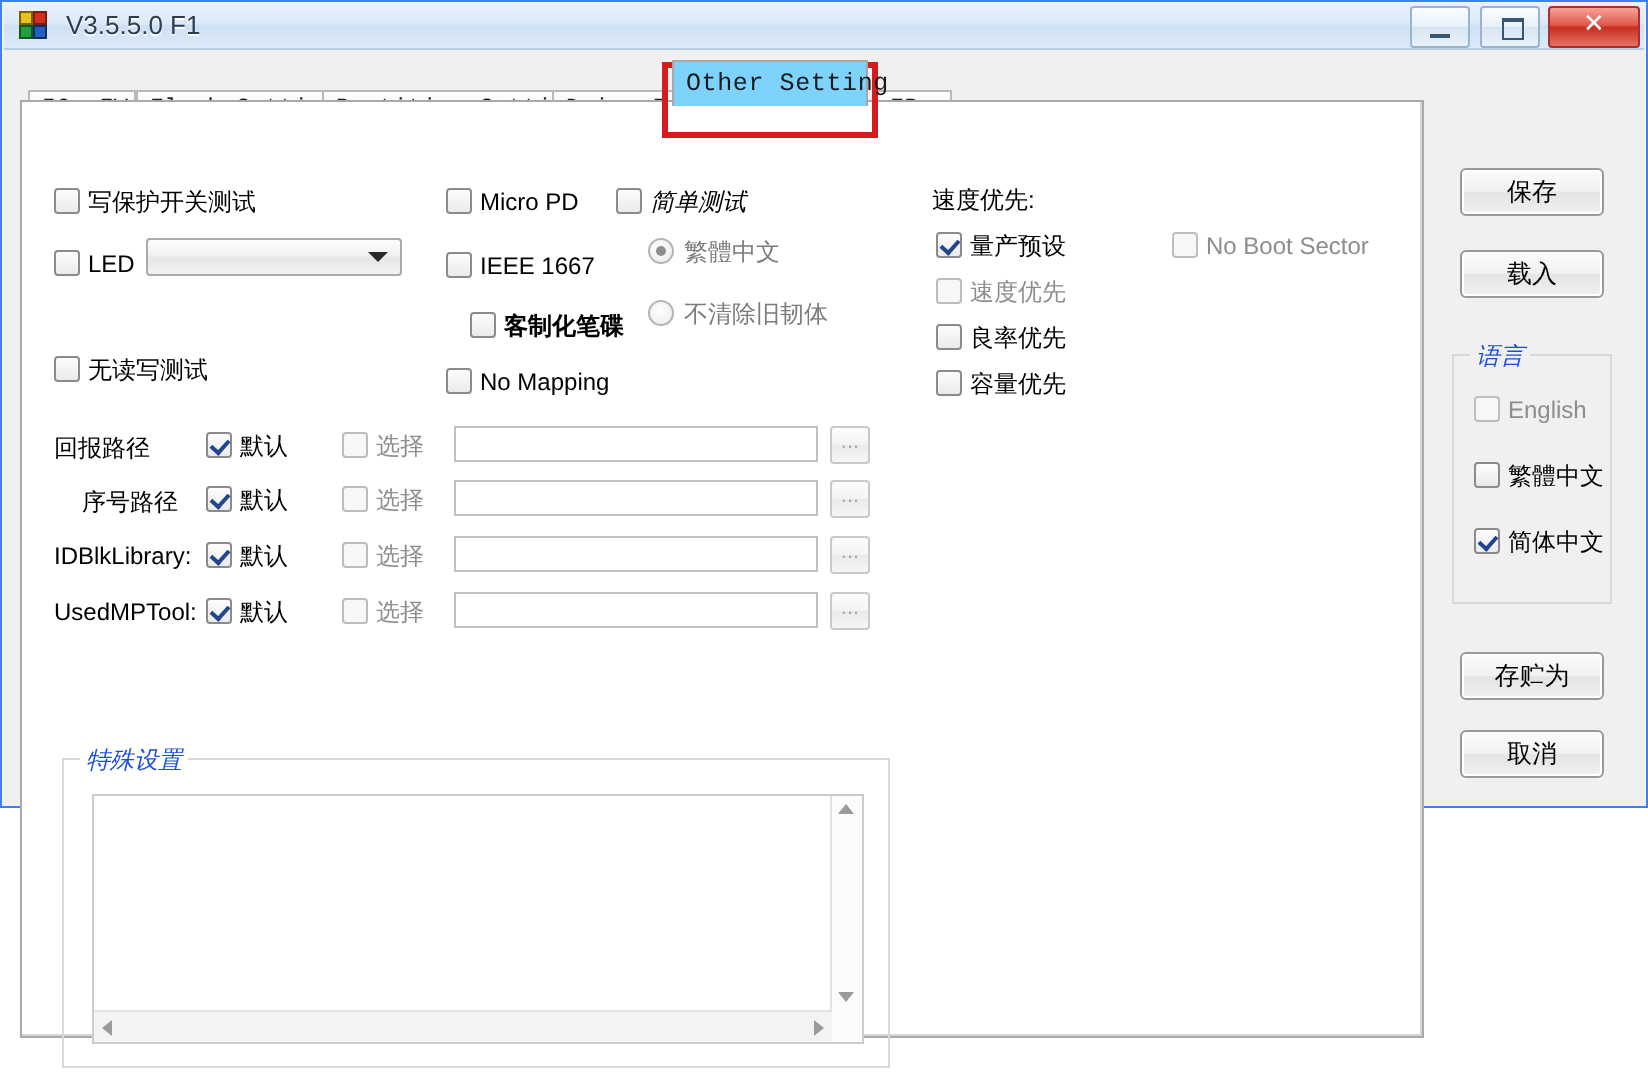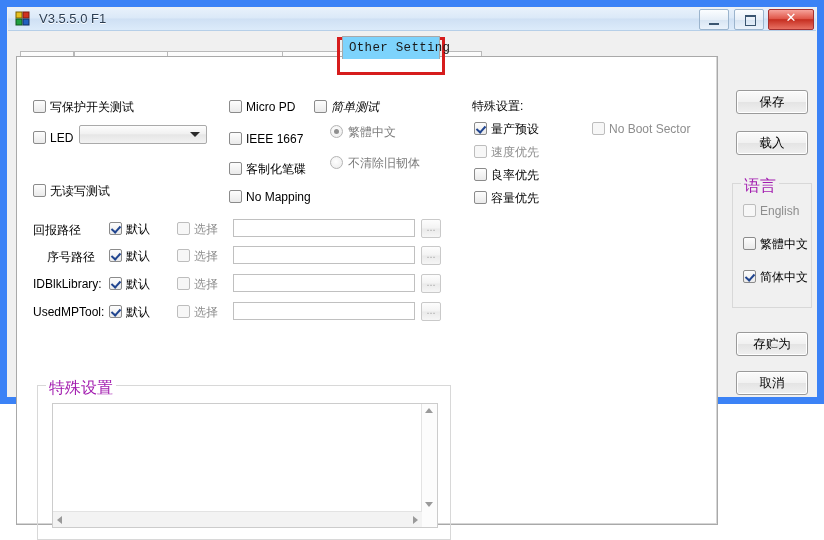--- a/index.html
+++ b/index.html
@@ -7,21 +7,21 @@
     width:824px;height:540px;overflow:hidden;
     font-family:"Liberation Sans","DejaVu Sans",sans-serif;
     font-size:12px;color:#000;background:#fff;
   }
   #app{position:relative;width:824px;height:540px;}
 
   
   .win-frame{
     position:absolute;left:0;top:0;width:824px;height:404px;
     background:#f0f0f0;
-    border:7px solid #3b82f6;
+    border:1px solid #3b82f6;
     box-sizing:border-box;
   }
   .titlebar{
     position:absolute;left:1px;top:1px;right:1px;height:22px;
     background:linear-gradient(to bottom,#e8f1fb 0%,#dbe9f8 45%,#cfe0f4 50%,#dcebfa 100%);
     border-bottom:1px solid #b6cfe8;
   }
   .title-icon{
     position:absolute;left:7px;top:3px;width:16px;height:16px;
   }
@@ -139,21 +139,21 @@
   .combo .arrow{
     position:absolute;right:6px;top:6px;
     width:0;height:0;border-left:5px solid transparent;border-right:5px solid transparent;
     border-top:5px solid #2a2a2a;
   }
 
   
   .group{position:absolute;border:1px solid #d8d8d8;box-sizing:border-box;}
   .group > .gtitle{
     position:absolute;top:-8px;left:8px;background:#fff;padding:0 3px;
-    font-size:16px;color:#a21caf;white-space:nowrap;
+    font-size:12px;color:#1d4ed8;white-space:nowrap;font-style:italic;
   }
   .group.gray > .gtitle{background:#f0f0f0;}
 
   
   .memo{
     position:absolute;background:#fff;border:1px solid #ccc;box-sizing:border-box;
   }
   .vscroll{
     position:absolute;right:0;top:0;bottom:0;width:15px;background:#fcfcfc;
     border-left:1px solid #e3e3e3;
@@ -232,38 +232,38 @@
         <div class="cb" style="left:16px;top:127px;">
           <span class="box"></span><span class="lbl">无读写测试</span>
         </div>
 
         <div class="cb" style="left:212px;top:43px;">
           <span class="box"></span><span class="lbl">Micro PD</span>
         </div>
         <div class="cb" style="left:212px;top:75px;">
           <span class="box"></span><span class="lbl">IEEE 1667</span>
         </div>
-        <div class="cb" style="left:212px;top:105px;">
+        <div class="cb" style="left:224px;top:105px;font-weight:bold;">
           <span class="box"></span><span class="lbl">客制化笔碟</span>
         </div>
         <div class="cb" style="left:212px;top:133px;">
           <span class="box"></span><span class="lbl">No Mapping</span>
         </div>
 
         <div class="cb" style="left:297px;top:43px;font-style:italic;">
           <span class="box"></span><span class="lbl">简单测试</span>
         </div>
         <div class="rd sel" style="left:313px;top:68px;">
           <span class="dot"></span><span class="lbl">繁體中文</span>
         </div>
         <div class="rd" style="left:313px;top:99px;">
           <span class="dot"></span><span class="lbl">不清除旧韧体</span>
         </div>
 
-        <div class="slabel" style="left:455px;top:41px;">特殊设置:</div>
+        <div class="slabel" style="left:455px;top:41px;">速度优先:</div>
         <div class="cb checked" style="left:457px;top:65px;">
           <span class="box"></span><span class="lbl">量产预设</span>
         </div>
         <div class="cb dis" style="left:457px;top:88px;">
           <span class="box"></span><span class="lbl">速度优先</span>
         </div>
         <div class="cb" style="left:457px;top:111px;">
           <span class="box"></span><span class="lbl">良率优先</span>
         </div>
         <div class="cb" style="left:457px;top:134px;">

